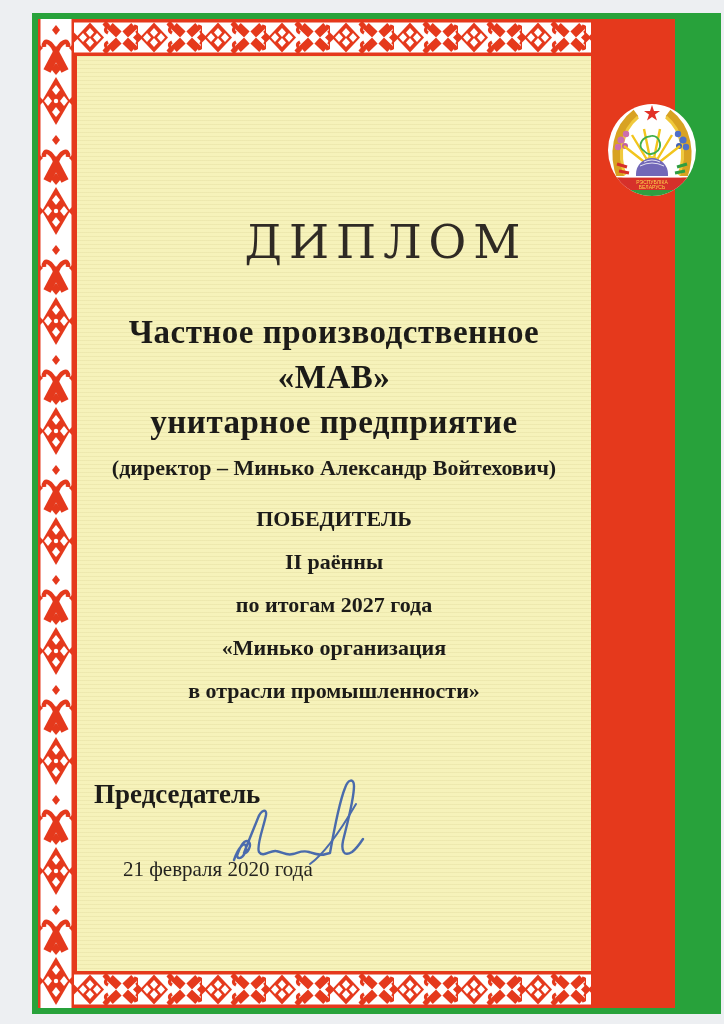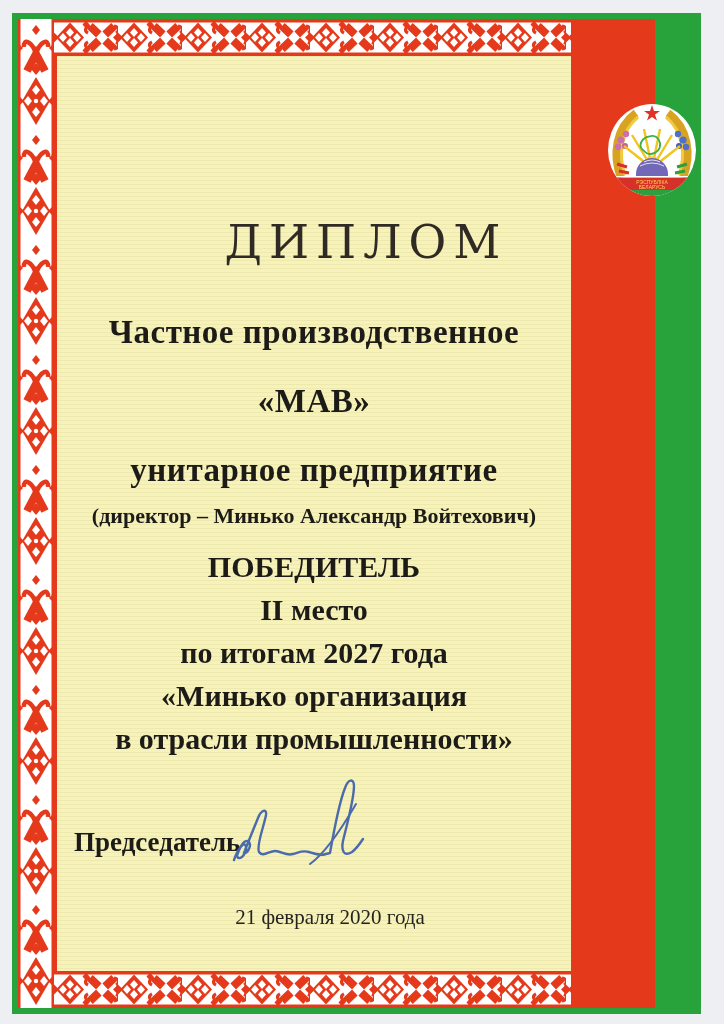--- a/index.html
+++ b/index.html
@@ -5,21 +5,21 @@
   html,body{margin:0;padding:0;}
   body{
     width:724px;height:1024px;
     background:#edeff2;
     font-family:"Liberation Serif", serif;
     position:relative;
     overflow:hidden;
   }
   .page{position:absolute;left:0;top:0;width:724px;height:1024px;background:#edeff2;}
   .cert{
-    position:absolute;left:12px;top:13px;width:689px;height:1001px;
+    position:absolute;left:32px;top:13px;width:689px;height:1001px;
     border:6px solid #28a23b;
     box-sizing:border-box;
     display:flex;flex-direction:row;
     background:#be185d;
   }
   .strip-left{width:36px;flex:0 0 36px;position:relative;}
   .strip-left svg{display:block;width:100%;height:100%;}
   .mid{flex:1 1 auto;display:flex;flex-direction:column;min-width:0;}
   .band{height:37px;flex:0 0 37px;}
   .band svg{display:block;width:100%;height:37px;}
@@ -43,40 +43,39 @@
     letter-spacing:7px;
     font-weight:400;
     color:#2f2a24;
     text-align:center;
     padding-left:104px;
   }
   .company-block{margin-top:40px;}
   .t-company{
     font-size:33px;font-weight:bold;line-height:45px;text-align:center;
     letter-spacing:0.5px;
-    margin-top:24px;
   }
   .t-director{
     font-size:22px;font-weight:bold;line-height:45px;text-align:center;
   }
   .award-block{margin-top:7px;}
   .t-award{
-    font-size:30px;font-weight:bold;line-height:43px;text-align:center;
+    font-size:22px;font-weight:bold;line-height:43px;text-align:center;
   }
   .sigrow{
     margin-top:62px;
     display:flex;justify-content:space-between;align-items:center;
     font-size:27px;font-weight:bold;line-height:40px;
     padding-left:17px;padding-right:36px;
     position:relative;z-index:2;gap:8px;
   }
   .dateline{
     margin-top:40px;
-    font-size:21px;line-height:30px;text-align:center;
-    padding-left:32px;
+    font-size:21px;line-height:30px;
+    padding-left:46px;
     color:#24231f;
   }
   .emblem{
     position:absolute;left:606px;top:102px;width:92px;height:96px;z-index:3;
   }
   .stamp{
     position:absolute;left:218px;top:766px;width:140px;height:140px;z-index:1;
     opacity:0.72;
   }
   .signature{
@@ -155,21 +154,21 @@
 
         <div class="company-block">
           <div class="t-company">Частное производственное</div>
           <div class="t-company">«МАВ»</div>
           <div class="t-company">унитарное предприятие</div>
           <div class="t-director">(директор – Минько Александр Войтехович)</div>
         </div>
 
         <div class="award-block">
           <div class="t-award">ПОБЕДИТЕЛЬ</div>
-          <div class="t-award">II место</div>
+          <div class="t-award">II раённы</div>
           <div class="t-award">по итогам 2027 года</div>
           <div class="t-award">«Минько организация</div>
           <div class="t-award">в отрасли промышленности»</div>
         </div>
 
         <div class="sigrow">
           <span>Председатель</span>
         </div>
 
         <div class="dateline">21 февраля 2020 года</div>

